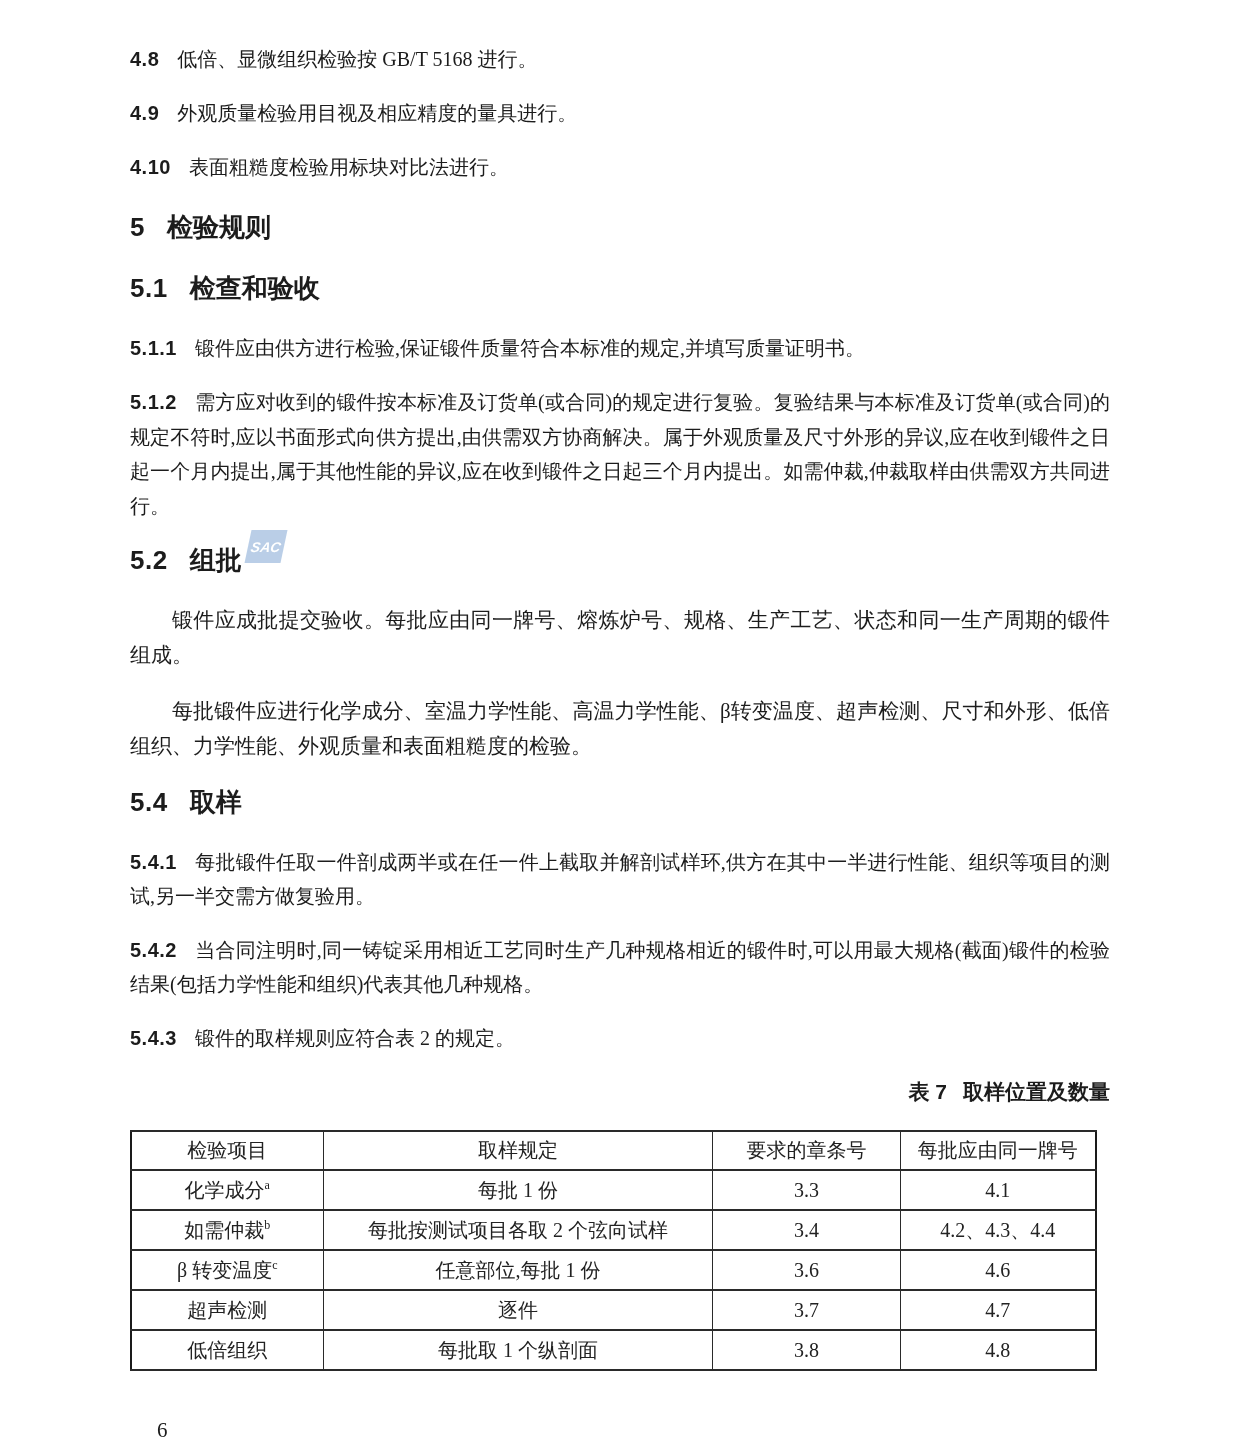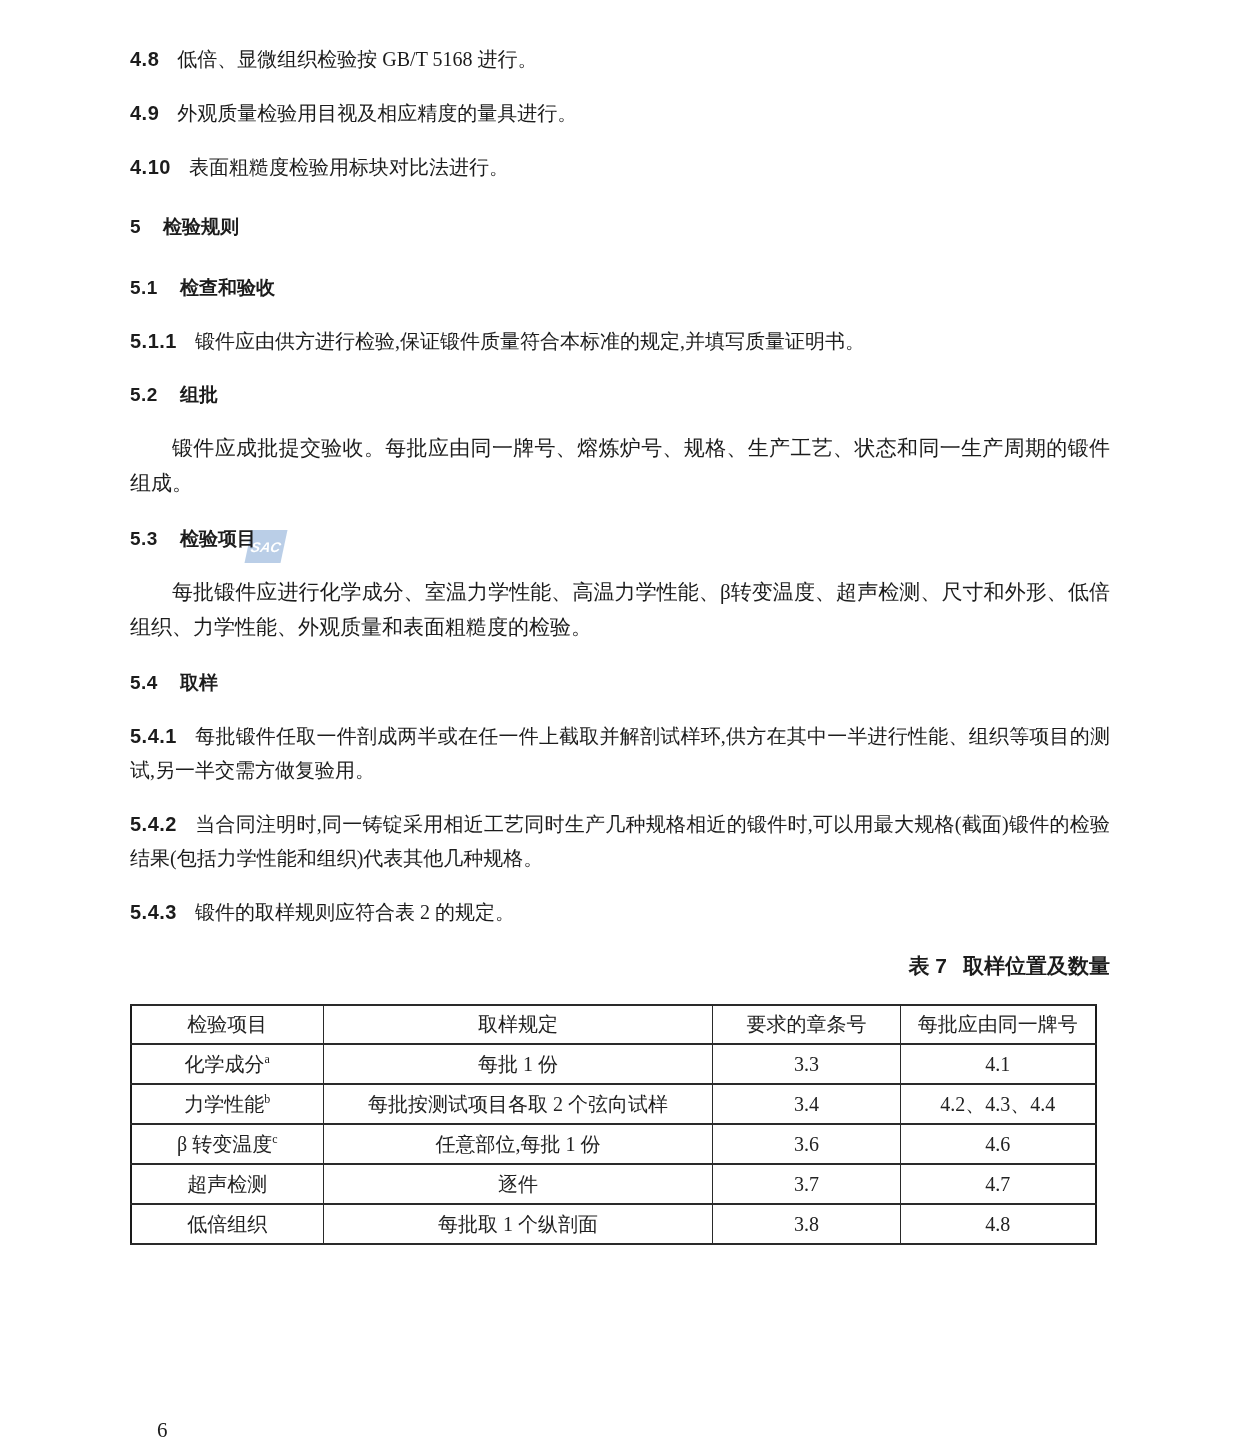--- a/index.html
+++ b/index.html
@@ -18,21 +18,21 @@
   .clause { font-size: 20px; line-height: 34px; text-align: justify; }
   .clause-num {
     font-family: "Liberation Sans", "DejaVu Sans", sans-serif;
     font-weight: bold;
     margin-right: 18px;
     letter-spacing: 0.5px;
   }
   .heading {
     font-family: "Liberation Sans", "DejaVu Sans", sans-serif;
     font-weight: bold;
-    font-size: 19px;
+    font-size: 26px;
     line-height: 34px;
   }
   .heading .clause-num { margin-right: 22px; }
   .h5   { margin-top: 26px; }
   .h51  { margin-top: 27px; }
   .c511 { margin-top: 4px; }
   .c512 { margin-top: 1px; line-height: 34.5px; }
   .h52  { margin-top: 9px; }
   .p-body {
     font-size: 21px; line-height: 35px;
@@ -127,26 +127,26 @@
     <p class="clause"><span class="clause-num">4.9</span><span>外观质量检验用目视及相应精度的量具进行。</span></p>
 
     <p class="clause"><span class="clause-num">4.10</span><span>表面粗糙度检验用标块对比法进行。</span></p>
 
     <p class="heading h5"><span class="clause-num">5</span><span>检验规则</span></p>
 
     <p class="heading h51"><span class="clause-num">5.1</span><span>检查和验收</span></p>
 
     <p class="clause c511"><span class="clause-num">5.1.1</span><span>锻件应由供方进行检验,保证锻件质量符合本标准的规定,并填写质量证明书。</span></p>
 
+    <p class="clause c512"><span class="clause-num">5.1.2</span><span>需方应对收到的锻件按本标准及订货单(或合同)的规定进行复验。复验结果与本标准及订货单(或合同)的规定不符时,应以书面形式向供方提出,由供需双方协商解决。属于外观质量及尺寸外形的异议,应在收到锻件之日起一个月内提出,属于其他性能的异议,应在收到锻件之日起三个月内提出。如需仲裁,仲裁取样由供需双方共同进行。</span></p>
 
     <p class="heading h52"><span class="clause-num">5.2</span><span>组批</span></p>
 
     <p class="p-body p52">锻件应成批提交验收。每批应由同一牌号、熔炼炉号、规格、生产工艺、状态和同一生产周期的锻件组成。</p>
 
-    <p class="heading h53"><span class="clause-num">5.3</span><span>检验项目</span></p>
 
     <p class="p-body p53">每批锻件应进行化学成分、室温力学性能、高温力学性能、β转变温度、超声检测、尺寸和外形、低倍组织、力学性能、外观质量和表面粗糙度的检验。</p>
 
     <p class="heading h54"><span class="clause-num">5.4</span><span>取样</span></p>
 
     <p class="clause c541"><span class="clause-num">5.4.1</span><span>每批锻件任取一件剖成两半或在任一件上截取并解剖试样环,供方在其中一半进行性能、组织等项目的测试,另一半交需方做复验用。</span></p>
 
     <p class="clause c542"><span class="clause-num">5.4.2</span><span>当合同注明时,同一铸锭采用相近工艺同时生产几种规格相近的锻件时,可以用最大规格(截面)锻件的检验结果(包括力学性能和组织)代表其他几种规格。</span></p>
 
     <p class="clause c543"><span class="clause-num">5.4.3</span><span>锻件的取样规则应符合表 2 的规定。</span></p>
@@ -169,21 +169,21 @@
         </tr>
       </thead>
       <tbody>
         <tr>
           <td><span>化学成分</span><sup class="fn">a</sup></td>
           <td>每批 1 份</td>
           <td>3.3</td>
           <td>4.1</td>
         </tr>
         <tr>
-          <td><span>力学性能</span><sup class="fn">b</sup></td>
+          <td><span>如需仲裁</span><sup class="fn">b</sup></td>
           <td>每批按测试项目各取 2 个弦向试样</td>
           <td>3.4</td>
           <td>4.2、4.3、4.4</td>
         </tr>
         <tr>
           <td><span>β 转变温度</span><sup class="fn">c</sup></td>
           <td>任意部位,每批 1 份</td>
           <td>3.6</td>
           <td>4.6</td>
         </tr>

